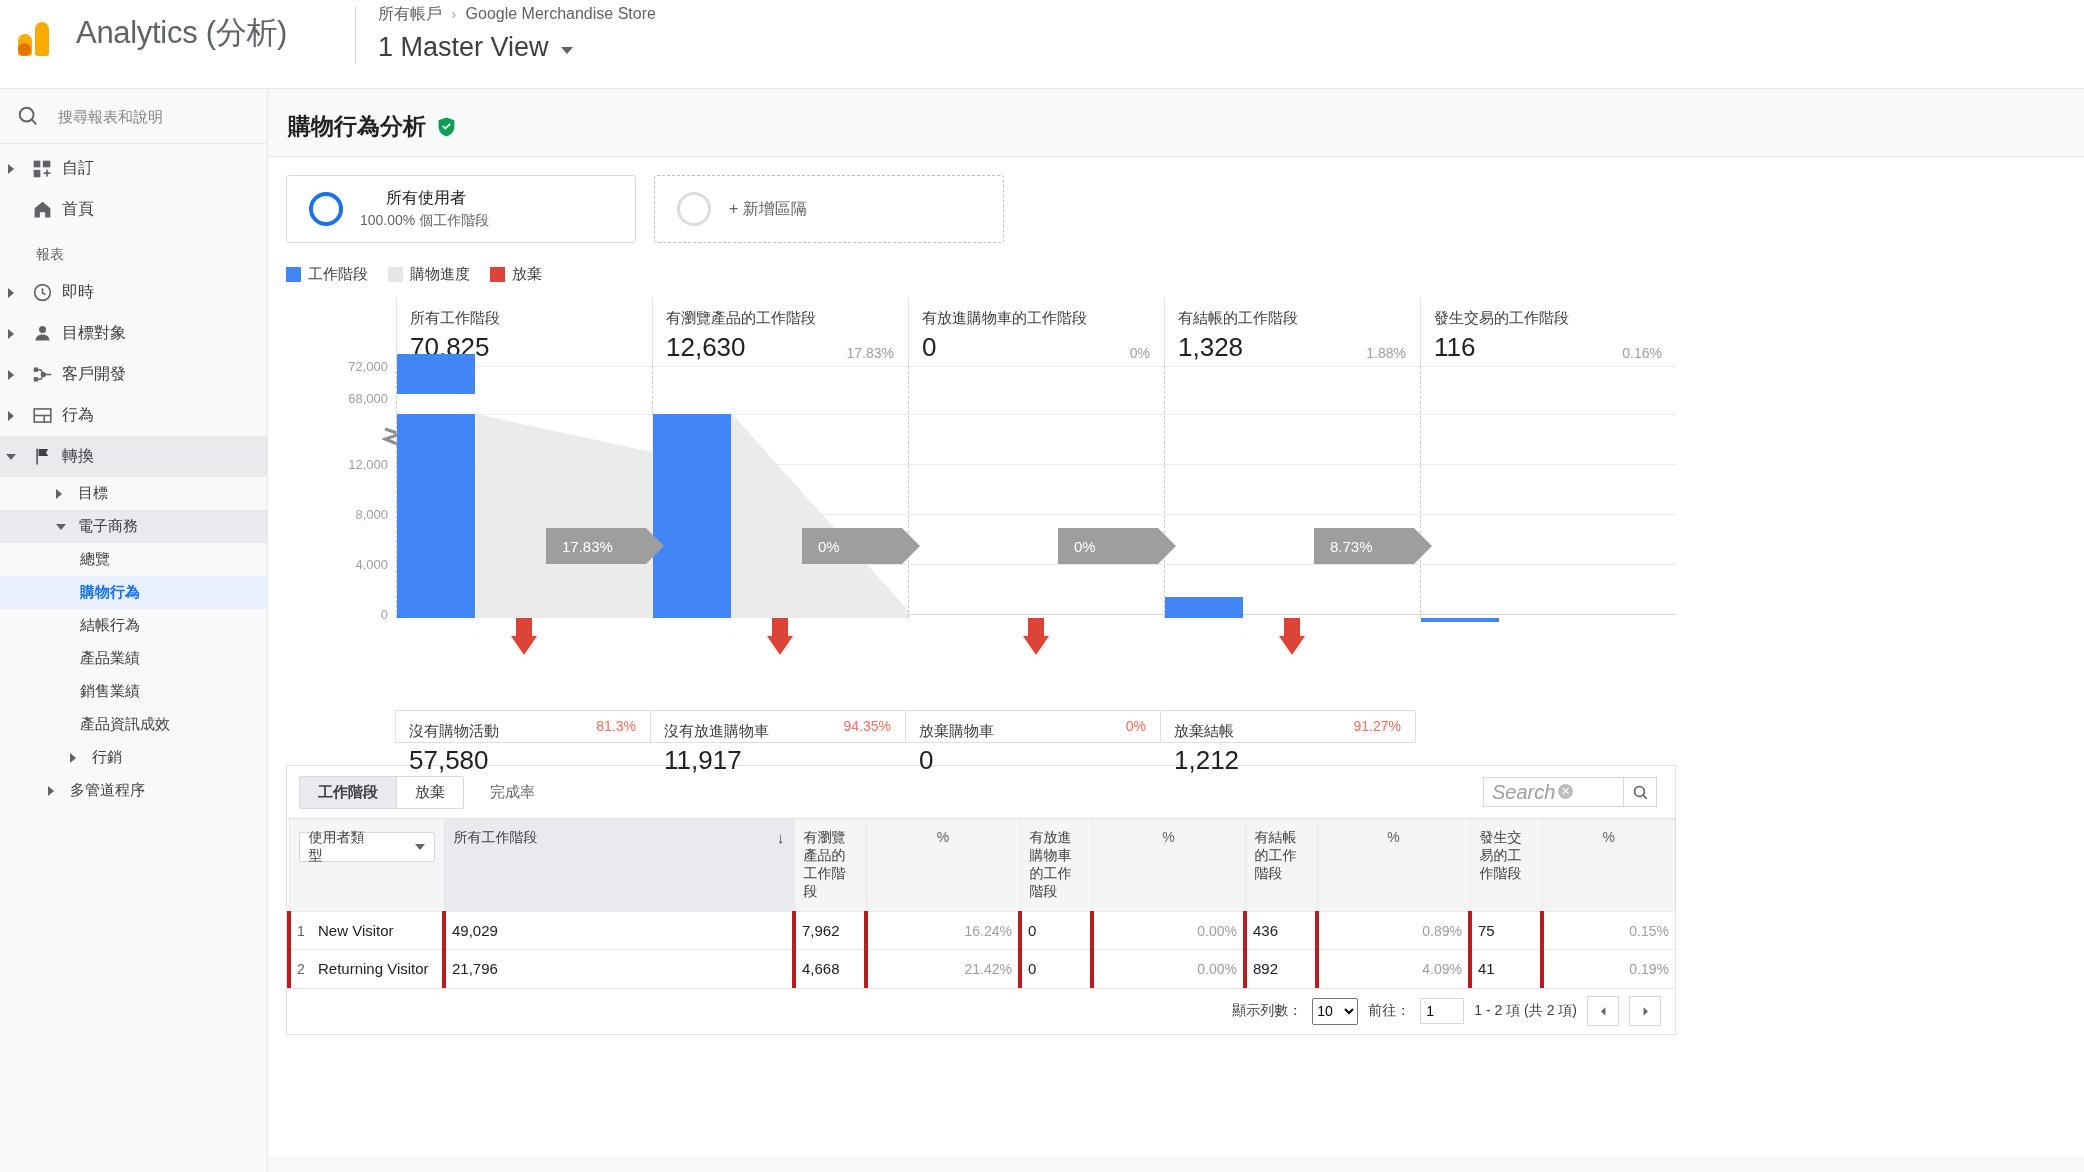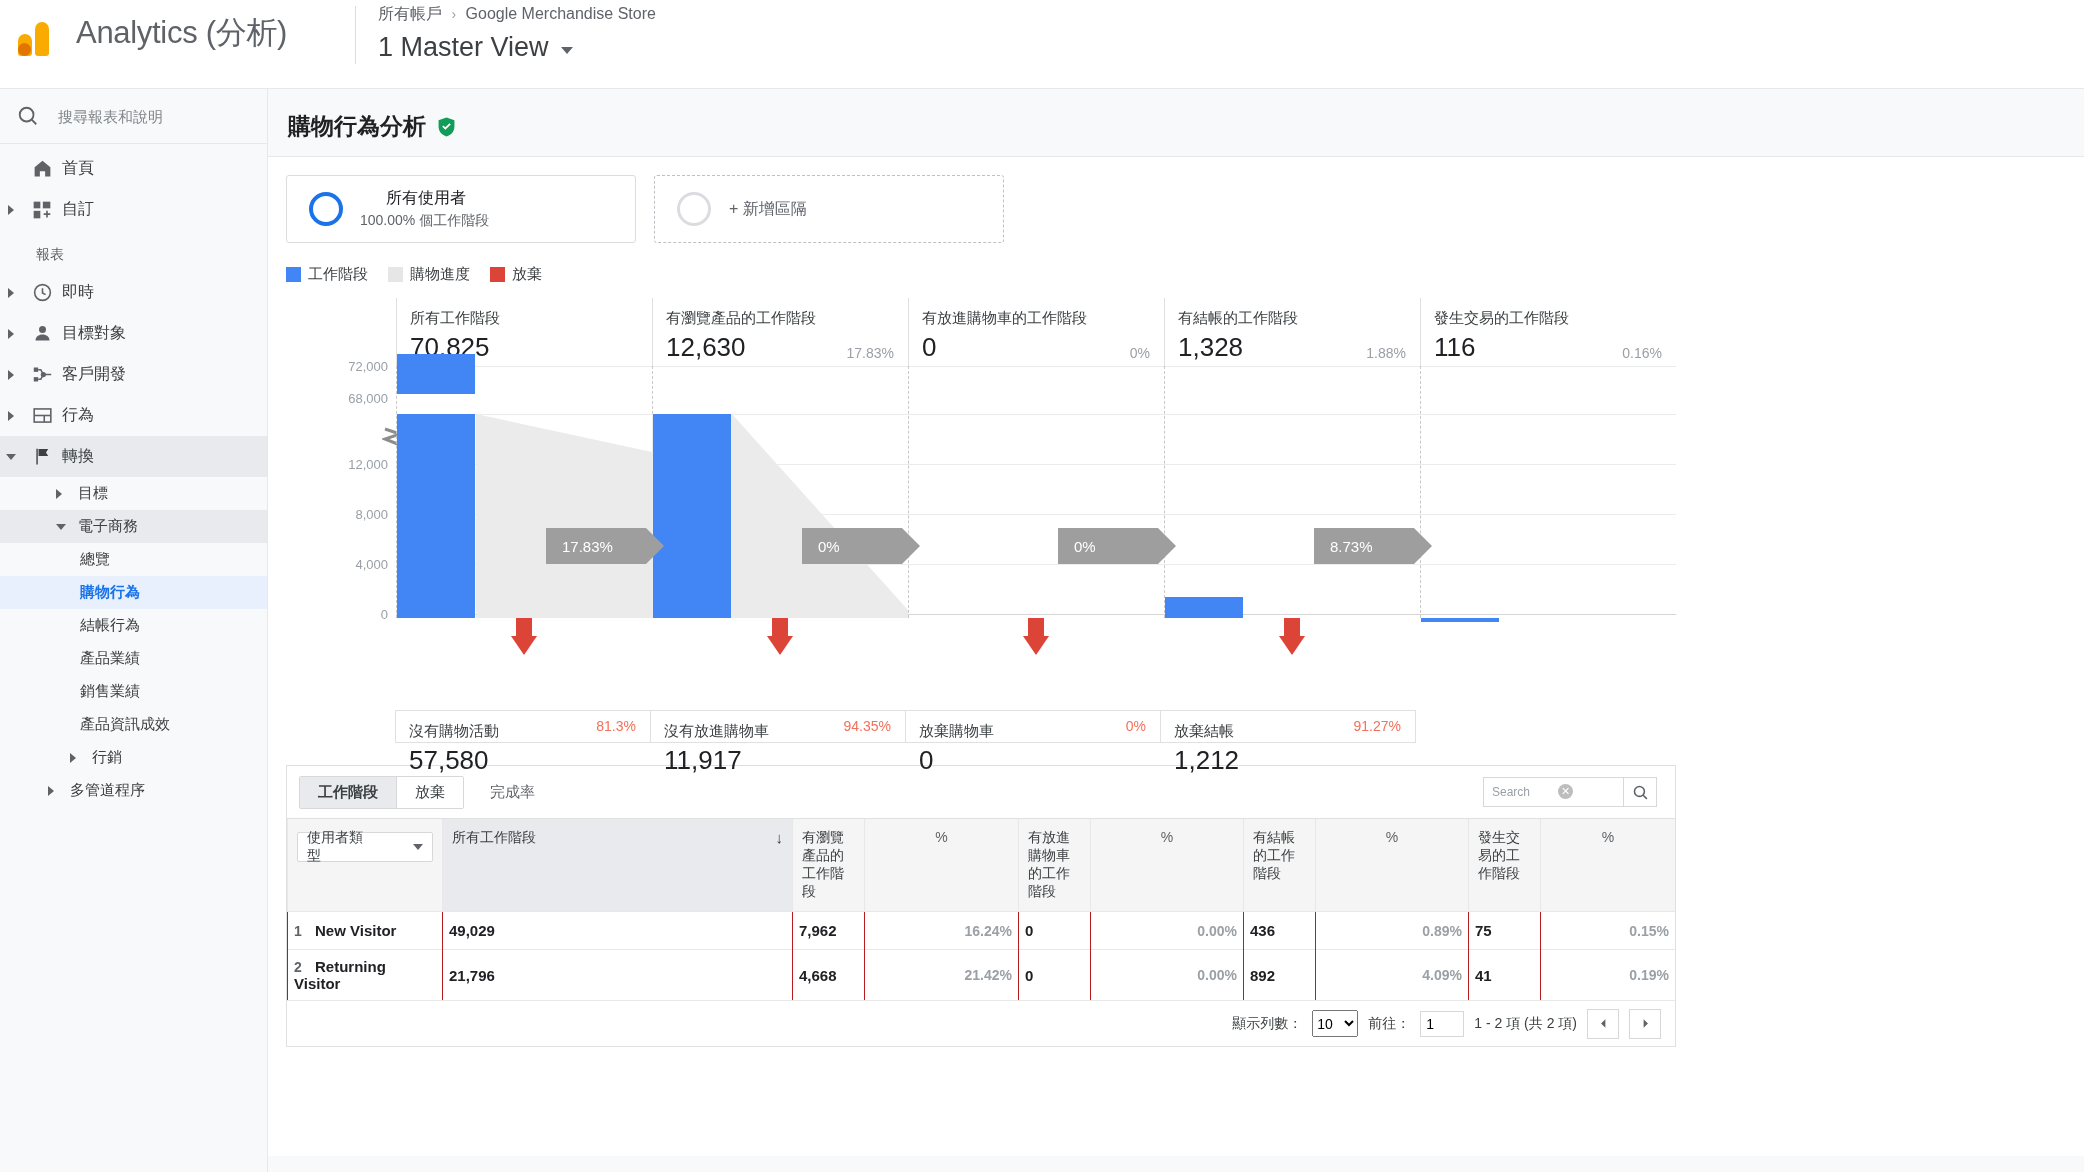--- a/index.html
+++ b/index.html
@@ -115,32 +115,32 @@
   
   .tablewrap { margin:22px 0 0 18px; width:1390px; border:1px solid #e0e0e0; background:#fff;}
   .tabbar { height:52px; display:flex; align-items:center; padding-left:12px; position:relative; }
   .tgroup { display:flex; border:1px solid #d8d8d8; border-radius:2px; overflow:hidden; }
   .tbtn { height:31px; padding:0 18px; display:flex; align-items:center; font-size:15px; color:#3c4043; background:#fff; cursor:pointer; }
   .tbtn.on { background:#e8eaed; font-weight:700; }
   .tbtn + .tbtn { border-left:1px solid #d8d8d8; }
   .tlink { font-size:15px; color:#5f6368; margin-left:26px; cursor:pointer;}
   .searchbox { position:absolute; right:18px; top:11px; display:flex; align-items:center; }
   .searchbox input { width:140px; height:30px; border:1px solid #d8d8d8; border-right:0; padding:0 26px 0 8px;
-      font-size:12px; color:#ef4444; outline:none; font-family:"Liberation Sans", sans-serif;}
+      font-size:20px; color:#ef4444; outline:none; font-family:"Liberation Sans", sans-serif;font-style:italic;}
   .searchbox input::placeholder{ color:#9aa0a6; }
   .clrx { position:absolute; right:50px; top:7px; width:15px;height:15px; border-radius:50%; background:#bdbdbd; color:#fff;
      font-size:11px; display:flex; align-items:center; justify-content:center; cursor:pointer;}
   .sbtn { width:34px; height:30px; border:1px solid #d8d8d8; background:#fff; display:flex; align-items:center; justify-content:center; cursor:pointer;}
 
   table.dt { border-collapse:collapse; width:100%; table-layout:fixed; }
   table.dt th { background:#f5f5f5; border-top:1px solid #e0e0e0; border-left:1px solid #e8e8e8;
       font-weight:400; font-size:14px; color:#3c4043; text-align:left; vertical-align:top; padding:10px 9px; height:54px; }
   table.dt th.sorted { background:#e8eaed; }
   table.dt th.pc { text-align:center; color:#5f6368; }
-  table.dt td { border-top:1px solid #e8e8e8; border-left:1px solid #b91c1c; font-size:15px; color:#202124; padding:8px 6px; height:38px;font-weight:bold;}
+  table.dt td { border-top:1px solid #e8e8e8; border-left:4px solid #b91c1c; font-size:15px; color:#202124; padding:8px 6px; height:38px;}
   table.dt td.num { color:#202124; }
   table.dt td.pc { text-align:right; color:#9aa0a6; font-size:14px;}
   .dimbtn { display:inline-flex; align-items:center; border:1px solid #d8d8d8; background:#fff; height:30px; padding:0 9px; border-radius:2px; font-size:14px;gap:34px;}
   .dimbtn .cd { margin-left:9px; width:0;height:0;border-left:5px solid transparent;border-right:5px solid transparent;border-top:6px solid #5f6368;}
   .rowidx { color:#5f6368; font-size:14px; margin-right:9px; }
   .sortarrow { float:right; color:#3c4043; font-size:15px; }
 
   .pager { height:46px; display:flex; align-items:center; justify-content:flex-end; padding-right:14px; gap:10px;
      font-size:14px; color:#3c4043; border-top:1px solid #e8e8e8; background:#fff;}
   .pager select { height:27px; font-size:14px; font-family:"Liberation Sans", sans-serif;}
@@ -182,42 +182,42 @@
         <svg width="22" height="22" viewBox="0 0 24 24">
             <path fill="none" stroke="#5f6368" stroke-width="2" d="M10.5 3a7.5 7.5 0 1 0 0 15 7.5 7.5 0 0 0 0-15z"></path>
             <line x1="16" y1="16" x2="21" y2="21" stroke="#5f6368" stroke-width="2"></line>
           </svg>
       </span>
       <input placeholder="搜尋報表和說明" style="">
     </div>
 
     <div class="nav">
       <div class="nav-item">
-        <span class="arw"></span>
-        <span class="ico">
-          <svg width="21" height="21" viewBox="0 0 24 24">
-              <path fill="#5f6368" d="M12 3 3 10.5V21h6v-6h6v6h6V10.5z"></path>
-            </svg>
-        </span>
-        <span class="lbl">首頁</span>
-      </div>
-
-      <div class="nav-item">
         <span class="arw">
             <i class="tri"></i>
           </span>
         <span class="ico">
           <svg width="20" height="20" viewBox="0 0 24 24">
               <rect x="2" y="2" width="8" height="8" fill="#5f6368"></rect>
               <rect x="13" y="2" width="9" height="8" fill="#5f6368"></rect>
               <rect x="2" y="13" width="8" height="9" fill="#5f6368"></rect>
               <path fill="#5f6368" d="M17 13h2v3h3v2h-3v3h-2v-3h-3v-2h3z"></path>
             </svg>
         </span>
         <span class="lbl">自訂</span>
+      </div>
+
+      <div class="nav-item">
+        <span class="arw"></span>
+        <span class="ico">
+          <svg width="21" height="21" viewBox="0 0 24 24">
+              <path fill="#5f6368" d="M12 3 3 10.5V21h6v-6h6v6h6V10.5z"></path>
+            </svg>
+        </span>
+        <span class="lbl">首頁</span>
       </div>
 
       <div class="nav-section">報表</div>
 
       <div class="nav-item">
         <span class="arw">
             <i class="tri"></i>
           </span>
         <span class="ico">
           <svg width="21" height="21" viewBox="0 0 24 24">

